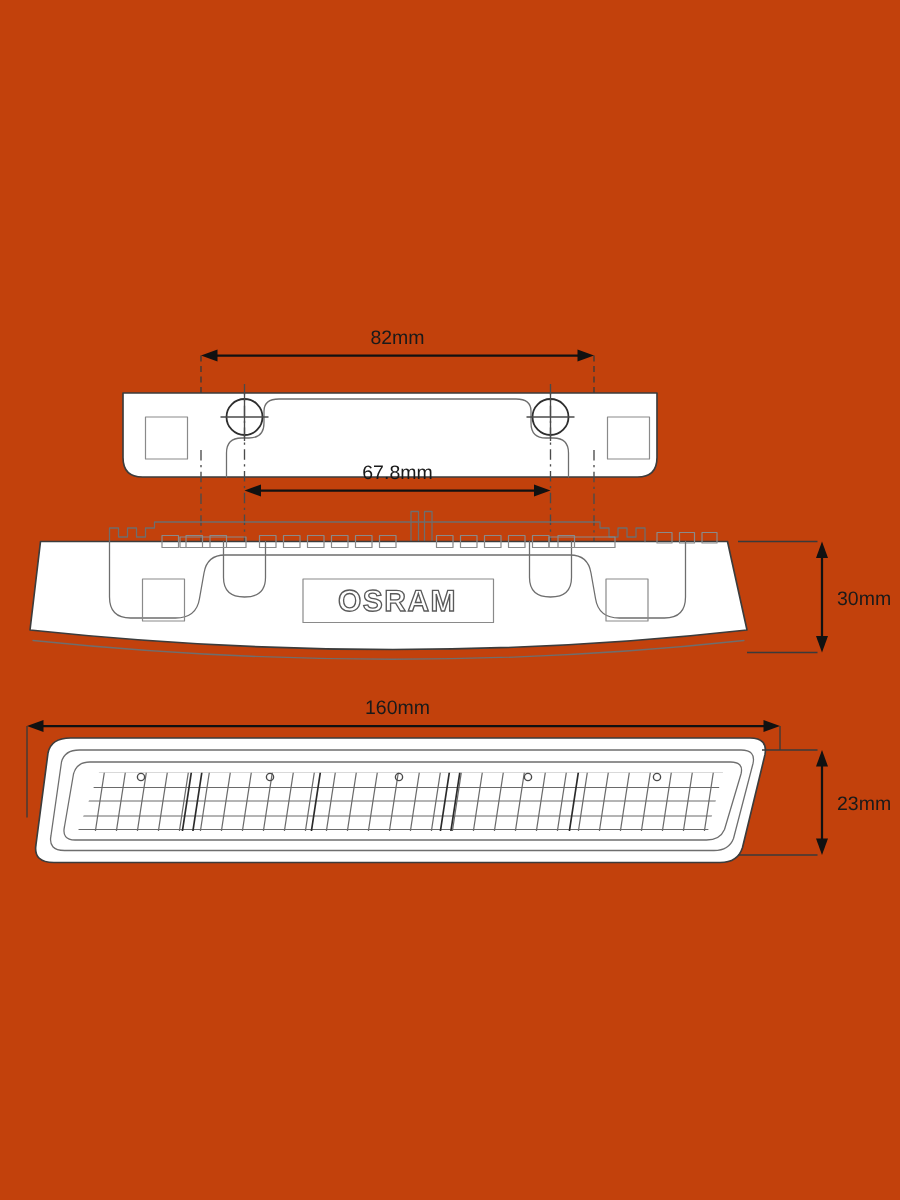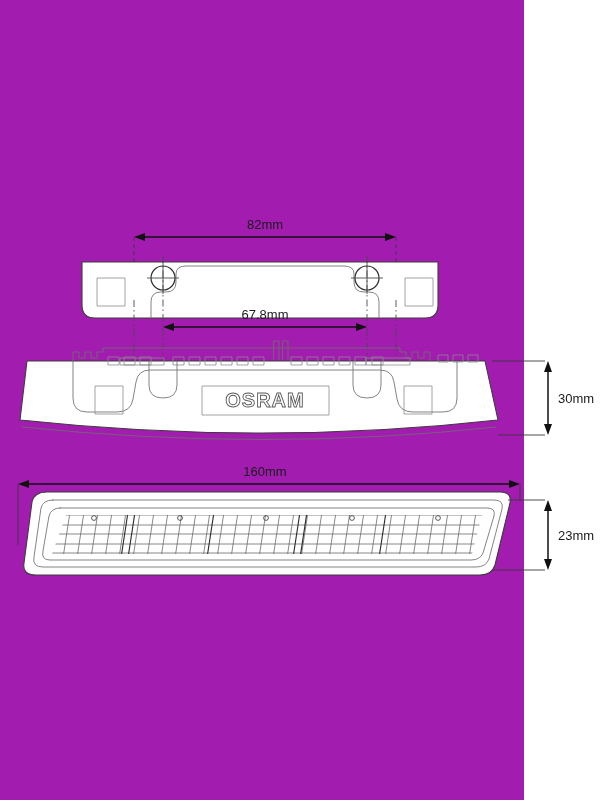--- a/index.html
+++ b/index.html
@@ -8,23 +8,23 @@
     background: #ffffff;
   }
   body {
     width: 600px;
     height: 800px;
     font-family: "Liberation Sans", sans-serif;
     overflow: hidden;
   }
   #drawing-root {
     position: relative;
-    width: 524px;
+    width: 600px;
     height: 800px;
-    background: #a21caf;
+    background: #c2410c;
   }
   svg.tech-drawing {
     display: block;
     width: 600px;
     height: 800px;
   }
   .dim-text {
     font-family: "Liberation Sans", sans-serif;
     font-size: 13px;
     fill: #1a1a1a;

